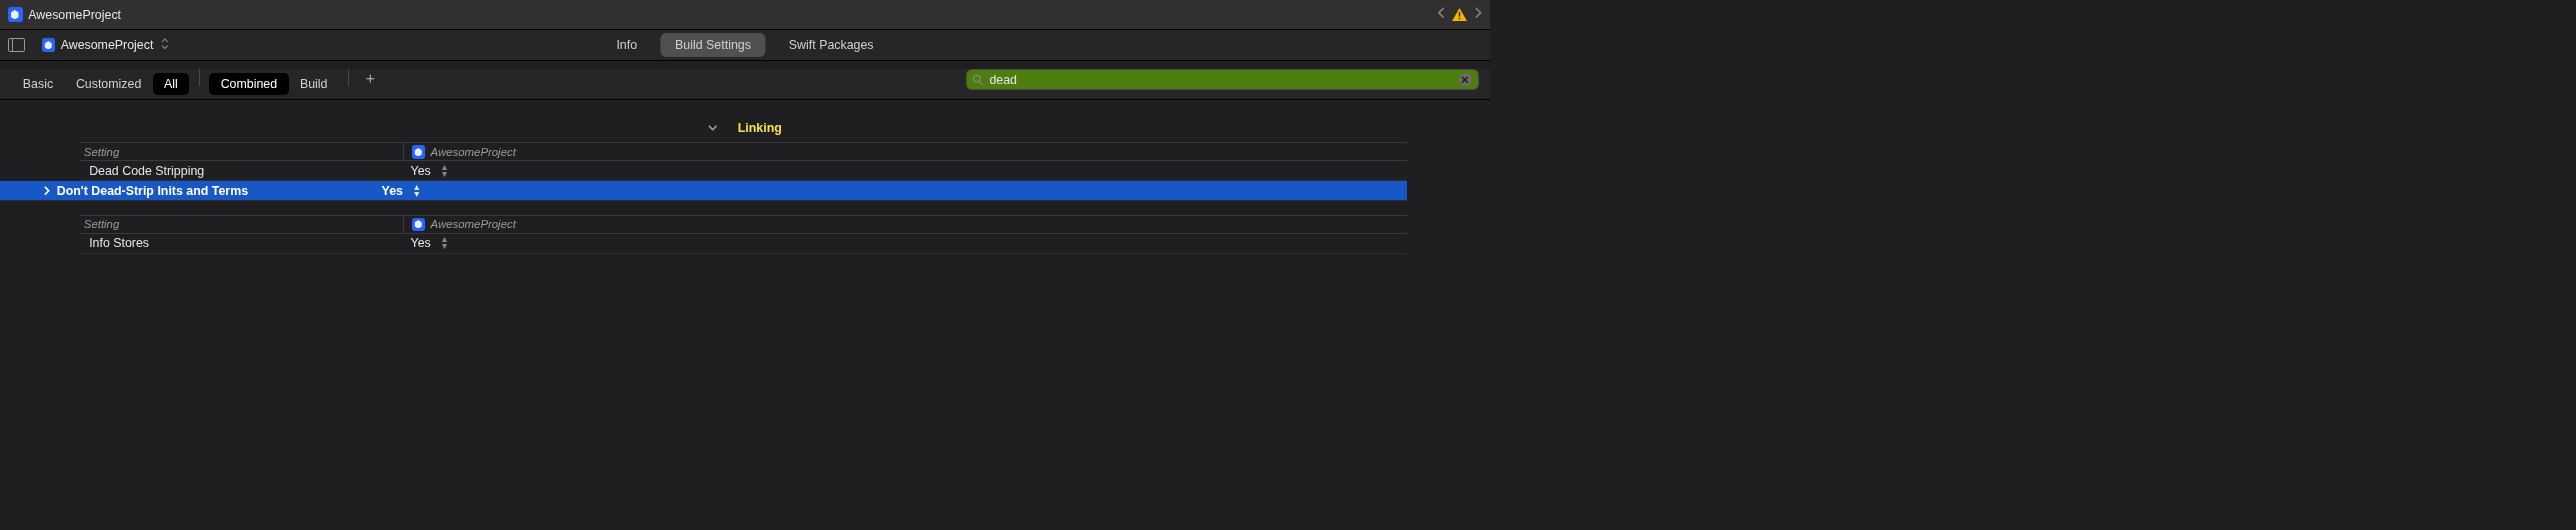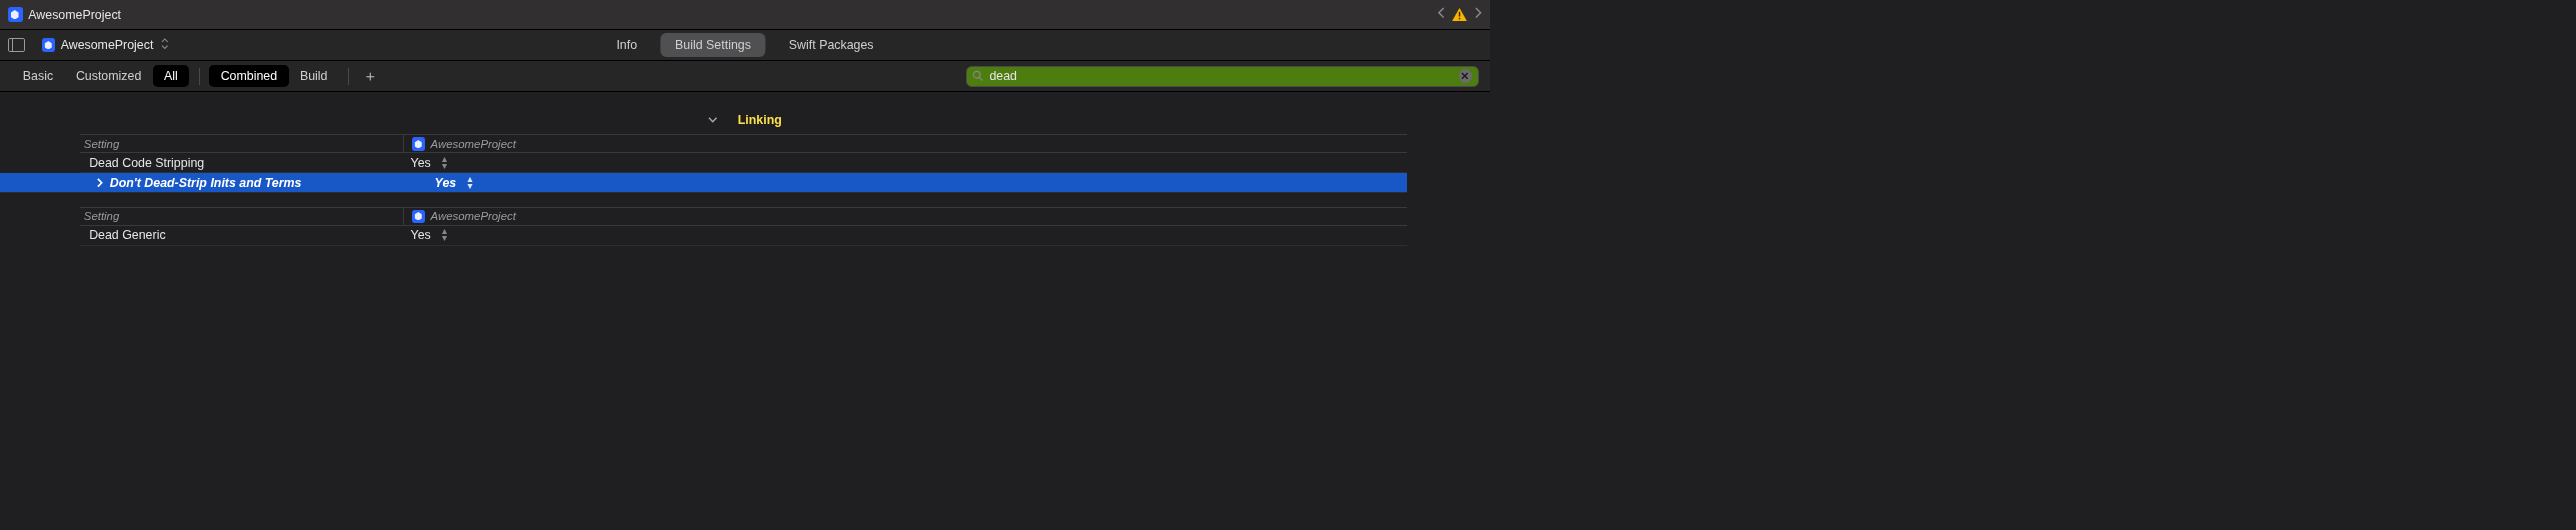--- a/index.html
+++ b/index.html
@@ -72,23 +72,23 @@
     cursor: default;
   }
   .tab.active { background: #505052; }
 
   
   .filterbar {
     height: 31px;
     background: #262627;
     border-bottom: 1px solid #000;
     display: flex;
-    align-items: center;
     padding: 0 11.4px;
     gap: 0;
+    margin-top: 8px;
   }
   .seggroup { display: flex; align-items: center; }
   .seg {
     padding: 3.8px 11.4px;
     color: #d0d0d0;
     border-radius: 4.8px;
     cursor: default;
   }
   .seg.active { background: #000000; color:#fff; }
   .seg-sep {
@@ -318,21 +318,21 @@
         </div>
         <div class="col-value">
           <span>Yes</span>
           <span class="updown">
               <span>▲</span>
               <span>▼</span>
             </span>
         </div>
       </div>
 
-      <div class="row selected has-children" style="margin-left:-80px; padding-left:104px; width:calc(100% + 80px);font-style:italic;">
+      <div class="row selected has-children" style="margin-left:-80px; padding-left:51px; width:calc(100% + 80px);">
         <div class="col-setting" style="display:flex; align-items:center;">
           <span class="disclosure right" style="visibility:visible;">
             <svg width="9.5" height="9.5" viewBox="0 0 10 10">
                 <path d="M1 3 L5 7 L9 3" stroke="#fff" stroke-width="1.8" fill="none"></path>
               </svg>
           </span>
           <span class="setting-label">Don't Dead-Strip Inits and Terms</span>
         </div>
         <div class="col-value">
           <span style="font-weight:700;">Yes</span>
@@ -359,21 +359,21 @@
         </div>
       </div>
 
       <div class="row">
         <div class="col-setting">
           <span class="disclosure right">
             <svg width="9.5" height="9.5" viewBox="0 0 10 10">
                 <path d="M1 3 L5 7 L9 3" stroke="#aaa" stroke-width="1.5" fill="none"></path>
               </svg>
           </span>
-          <span class="setting-label">Dead Generic</span>
+          <span class="setting-label">Info Stores</span>
         </div>
         <div class="col-value">
           <span>Yes</span>
           <span class="updown">
               <span>▲</span>
               <span>▼</span>
             </span>
         </div>
       </div>
     </div>

